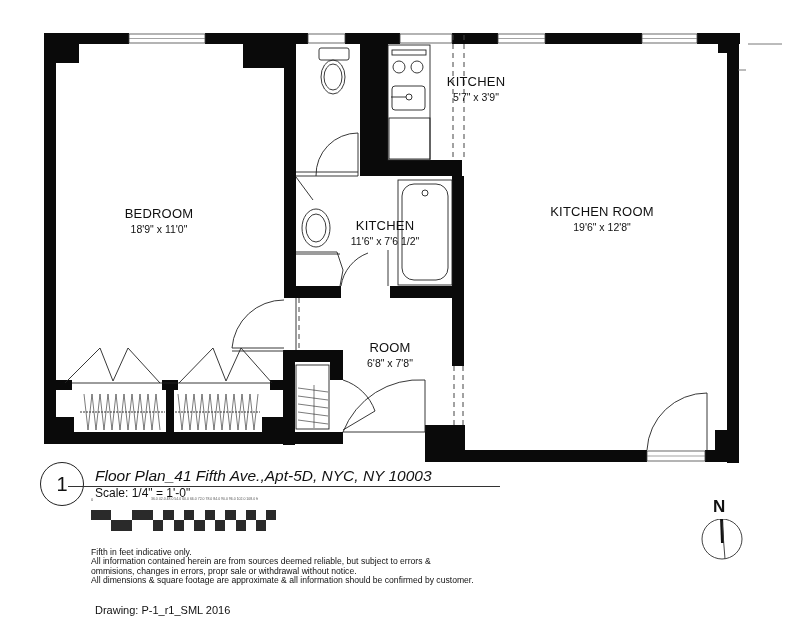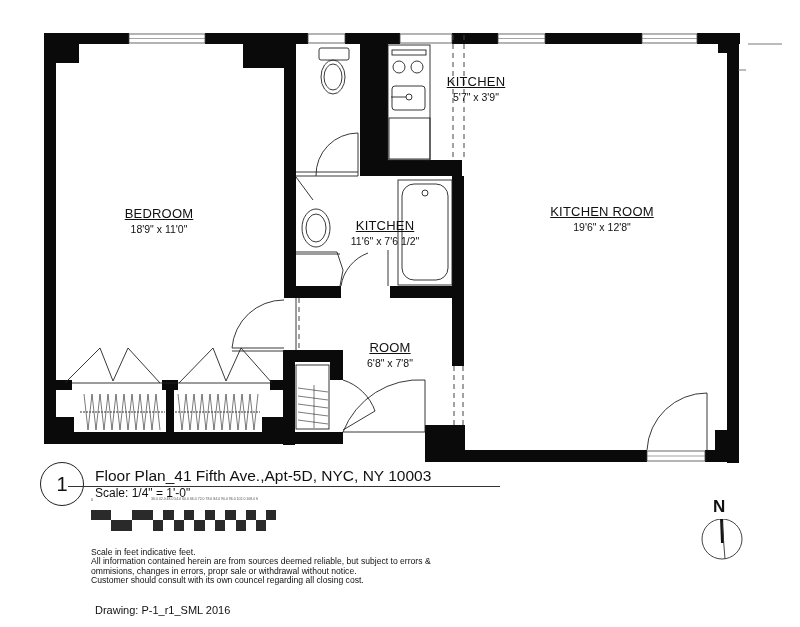--- a/index.html
+++ b/index.html
@@ -1,24 +1,24 @@
 <!DOCTYPE html>
 <html><head>
 <meta charset="utf-8">
 <style>
   html, body { margin:0; padding:0; background:#ffffff; }
   body { width:800px; height:627px; position:relative; overflow:hidden; font-family:"Liberation Sans", sans-serif; color:#111; }
   .abs { position:absolute; }
   svg.plan { position:absolute; left:0; top:0; }
   .room-label { position:absolute; text-align:center; font-family:"Liberation Sans", sans-serif; color:#111; }
-  .room-name { font-size:13px; text-decoration:underline; letter-spacing:0.2px; }
+  .room-name { font-size:13px; letter-spacing:0.2px; }
   .room-dim { font-size:10.5px; margin-top:2px; }
   .title-block { position:absolute; left:40px; top:462px; width:430px; height:40px; }
   .num-circle { position:absolute; left:0; top:0; width:42px; height:42px; border:1.3px solid #222; border-radius:50%; font-size:20px; display:flex; align-items:center; justify-content:center; }
-  .title-text { position:absolute; left:55px; top:5px; font-size:15.5px; white-space:nowrap; }
+  .title-text { position:absolute; left:55px; top:5px; font-size:15.5px; white-space:nowrap;font-style:italic; }
   .title-rule { position:absolute; left:28px; top:24px; width:432px; height:1.2px; background:#333; }
   .scale-text { position:absolute; left:55px; top:24px; font-size:12px; white-space:nowrap; }
   .scale-ticks { position:absolute; left:91px; top:497px; font-size:3.5px; color:#555; white-space:nowrap; }
   .scale-bar { position:absolute; left:91px; top:510px; width:190px; height:25px; }
   .disclaimer { position:absolute; left:91px; top:548px; font-size:8.6px; line-height:9.4px; white-space:nowrap; }
   .drawing-id { position:absolute; left:95px; top:604px; font-size:11px; white-space:nowrap; }
   .north { position:absolute; left:700px; top:497px; width:44px; height:70px; }
 </style>
 </head>
 <body>
@@ -217,24 +217,24 @@
     <rect x="124" y="10" width="10" height="11"></rect>
     <rect x="134" y="0" width="11" height="10"></rect>
     <rect x="145" y="10" width="10" height="11"></rect>
     <rect x="155" y="0" width="10" height="10"></rect>
     <rect x="165" y="10" width="10" height="11"></rect>
     <rect x="175" y="0" width="10" height="10"></rect>
   </g>
 </svg>
 
 <div class="disclaimer">
-  <div>Scale in feet indicative feet.</div>
+  <div>Fifth in feet indicative only.</div>
   <div>All information contained herein are from sources deemed reliable, but subject to errors &amp;</div>
   <div>ommisions, changes in errors, propr sale or withdrawal without notice.</div>
-  <div>Customer should consult with its own councel regarding all closing cost.</div>
+  <div>All dimensions &amp; square footage are approximate &amp; all information should be confirmed by customer.</div>
 </div>
 <div class="drawing-id">Drawing: P-1_r1_SML 2016</div>
 
 <div class="north">
   <div style="position:absolute; left:13px; top:0; font-size:17px; font-weight:bold;">N</div>
   <svg width="44" height="50" viewBox="0 0 44 50" style="position:absolute; left:0; top:22px;">
     <circle cx="22" cy="20" r="20" fill="none" stroke="#444" stroke-width="1"></circle>
     <polygon points="20,-2 23,-2 24,24 21,24" fill="#111"></polygon>
     <line x1="22" y1="2" x2="25" y2="40" stroke="#333" stroke-width="0.9"></line>
   </svg>

